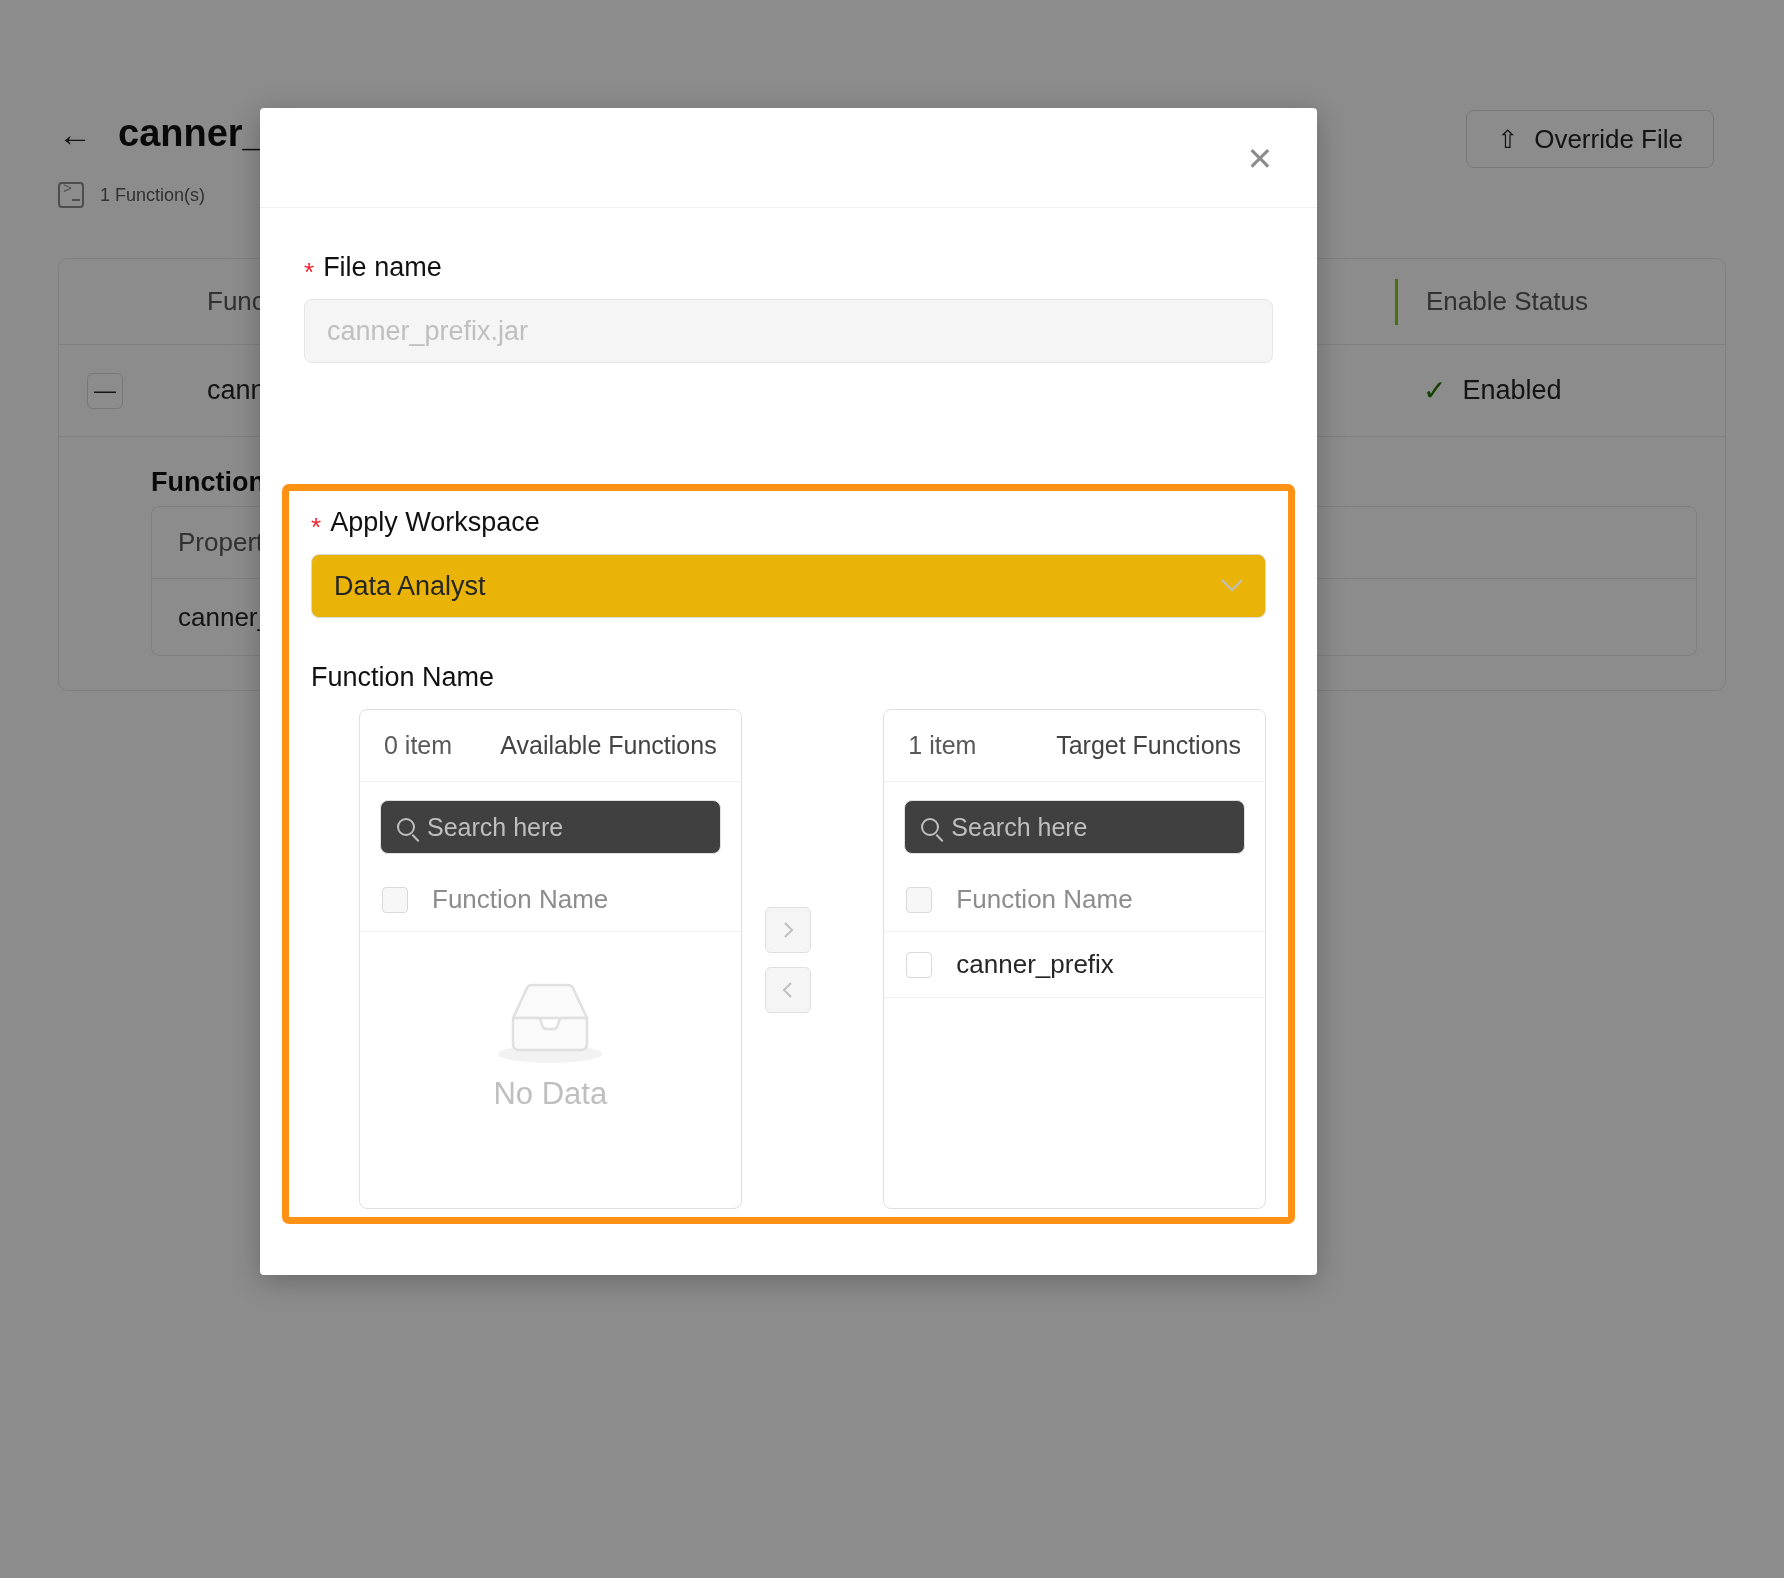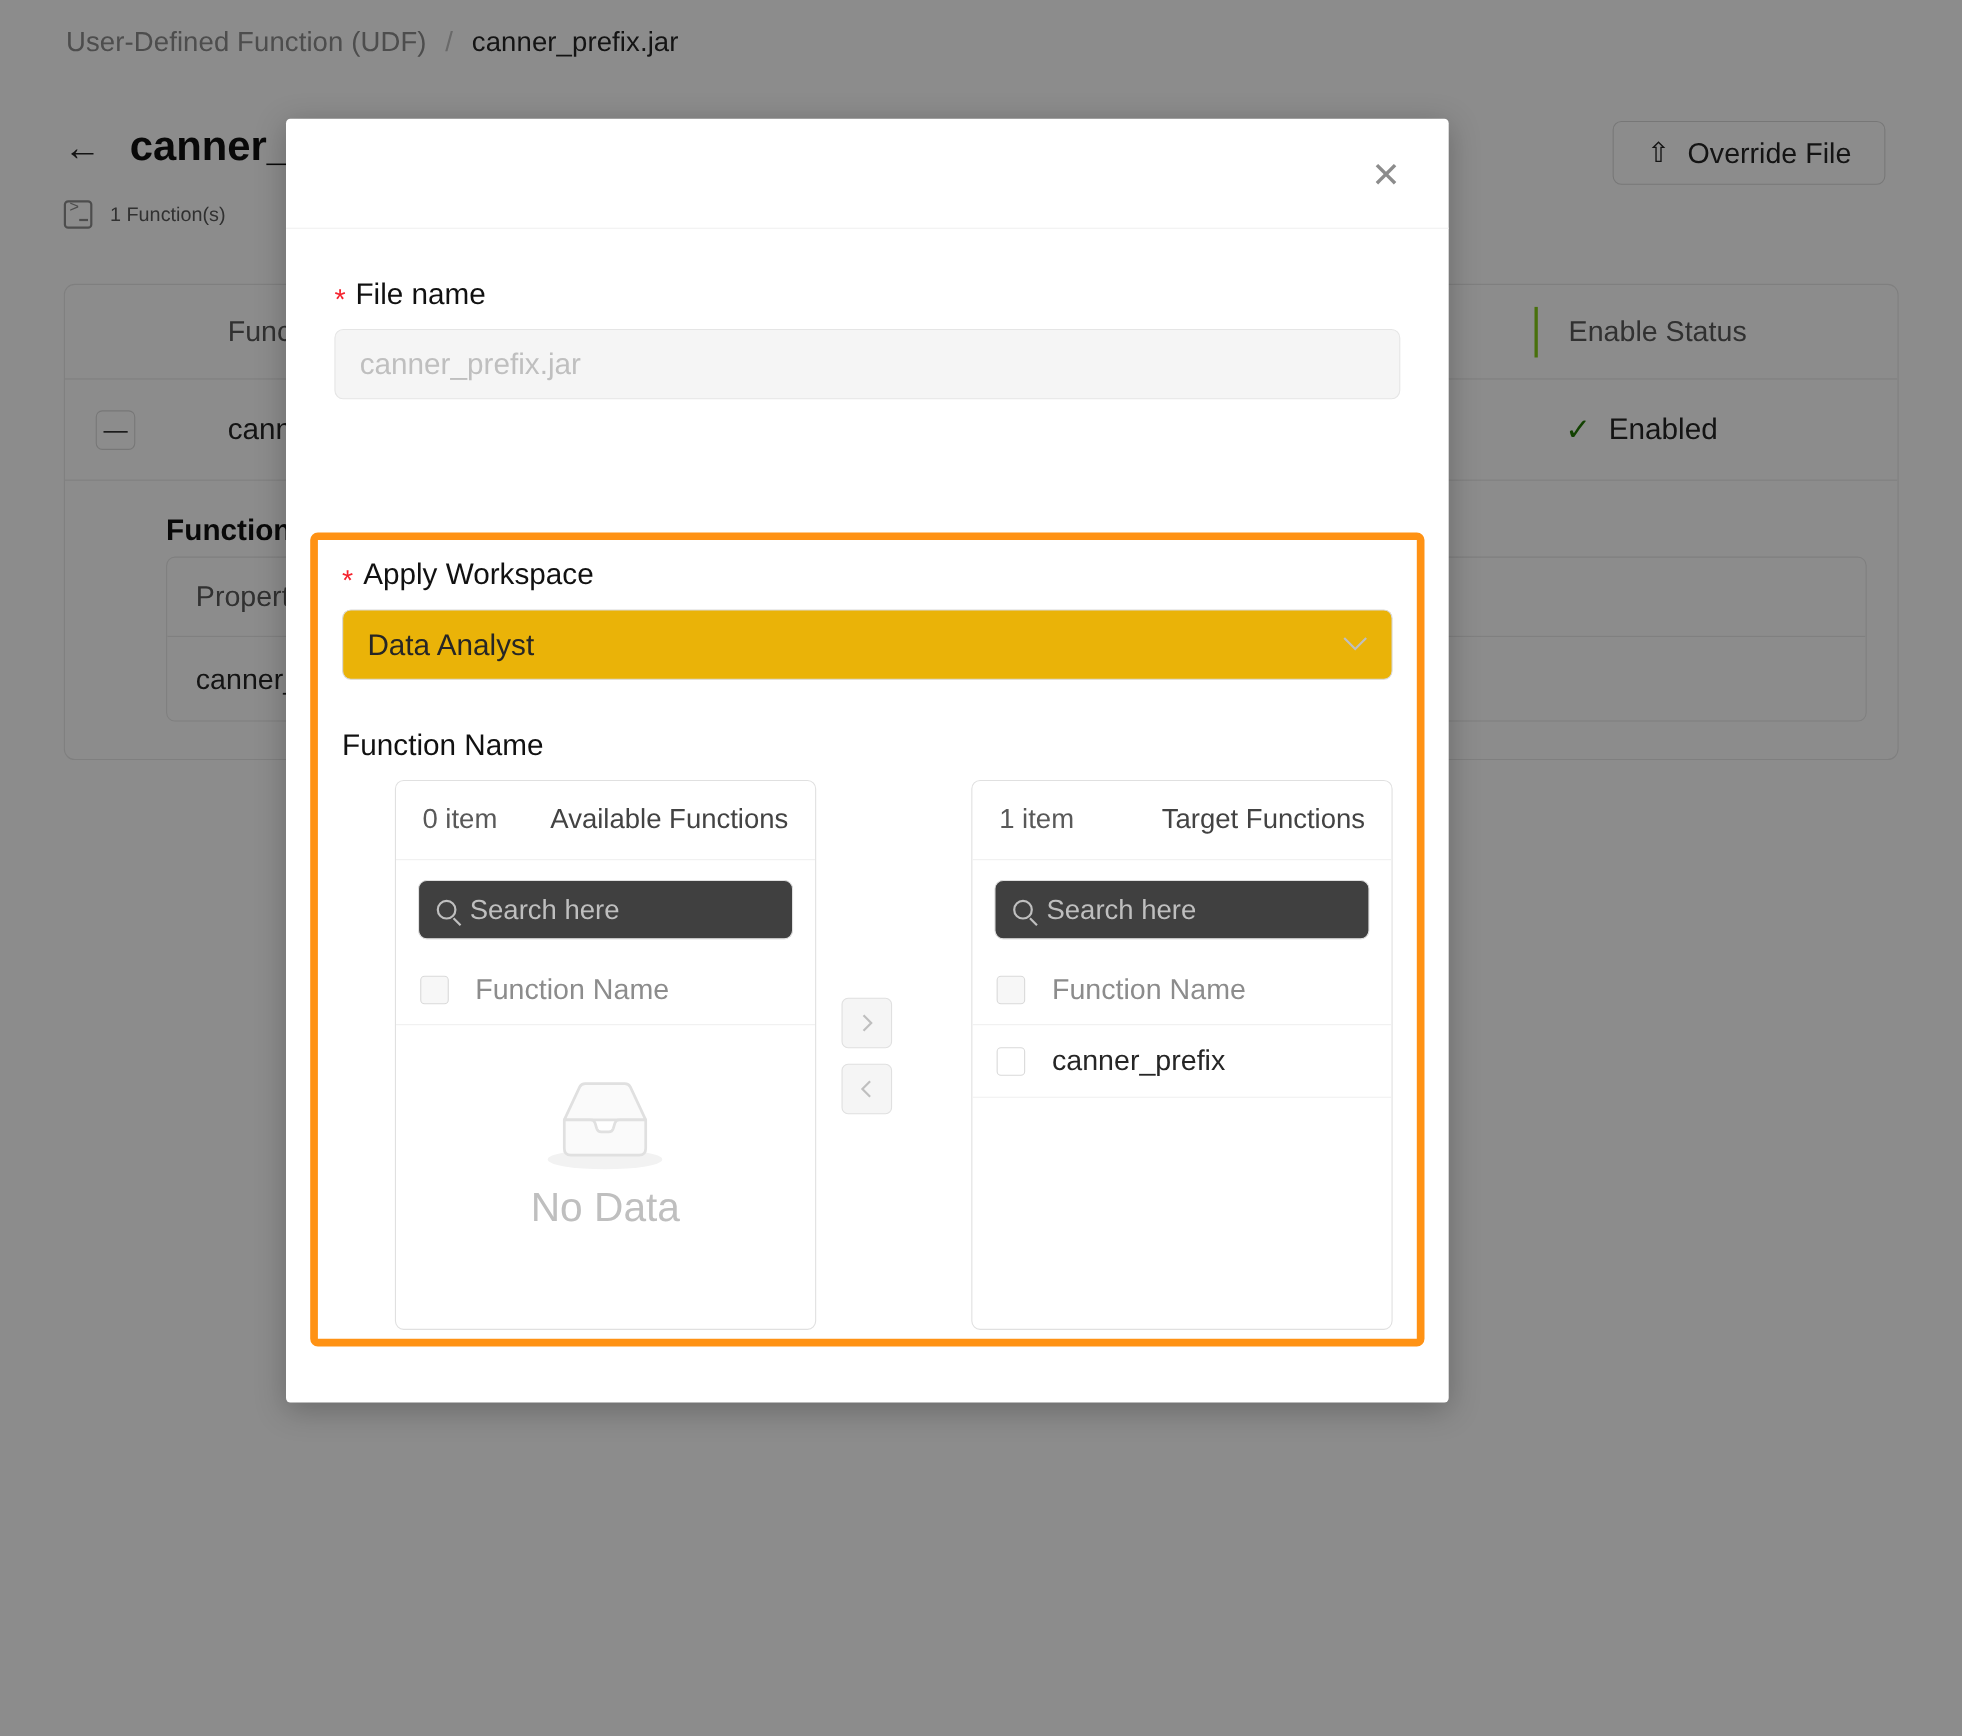--- a/index.html
+++ b/index.html
@@ -236,44 +236,39 @@
     width: 26px; height: 26px; border: 1px solid #d9d9d9;
     border-radius: 4px; background: #f7f7f7; flex: none;
   }
   .cbox.plain { background:#fff; }
   .tpanel-body { flex: 1; position: relative; }
 
   .empty-state {
     position: absolute; left: 0; right: 0; top: 42px;
     display: flex; flex-direction: column; align-items: center; gap: 6px;
   }
-  .empty-text { font-size: 37px; color: #bfbfbf; }
+  .empty-text { font-size: 31px; color: #bfbfbf; }
 
   .transfer-mid {
     width: 110px; display: flex; flex-direction: column;
     align-items: center; justify-content: flex-start;
     padding-top: 198px; gap: 14px;
   }
   .tbtn {
     width: 46px; height: 46px; border: 1px solid #e0e0e0;
     border-radius: 6px; background: #f5f5f5; color: #bfbfbf;
     display: flex; align-items: center; justify-content: center;
     font-size: 24px; line-height: 1;
   }
 </style>
 </head>
 <body>
 
 <div id="page-bg">
 
-  <div class="breadcrumb">
-    <span>User-Defined Function (UDF)</span>
-    <span class="sep">/</span>
-    <span class="cur">canner_prefix.jar</span>
-  </div>
 
   <div class="pg-title-row">
     <span class="back-arrow">←</span>
     <span class="pg-title">canner_prefix.jar</span>
   </div>
 
   <div class="fn-count-row">
     <span class="term-icon"></span>
     <span>1 Function(s)</span>
   </div>

